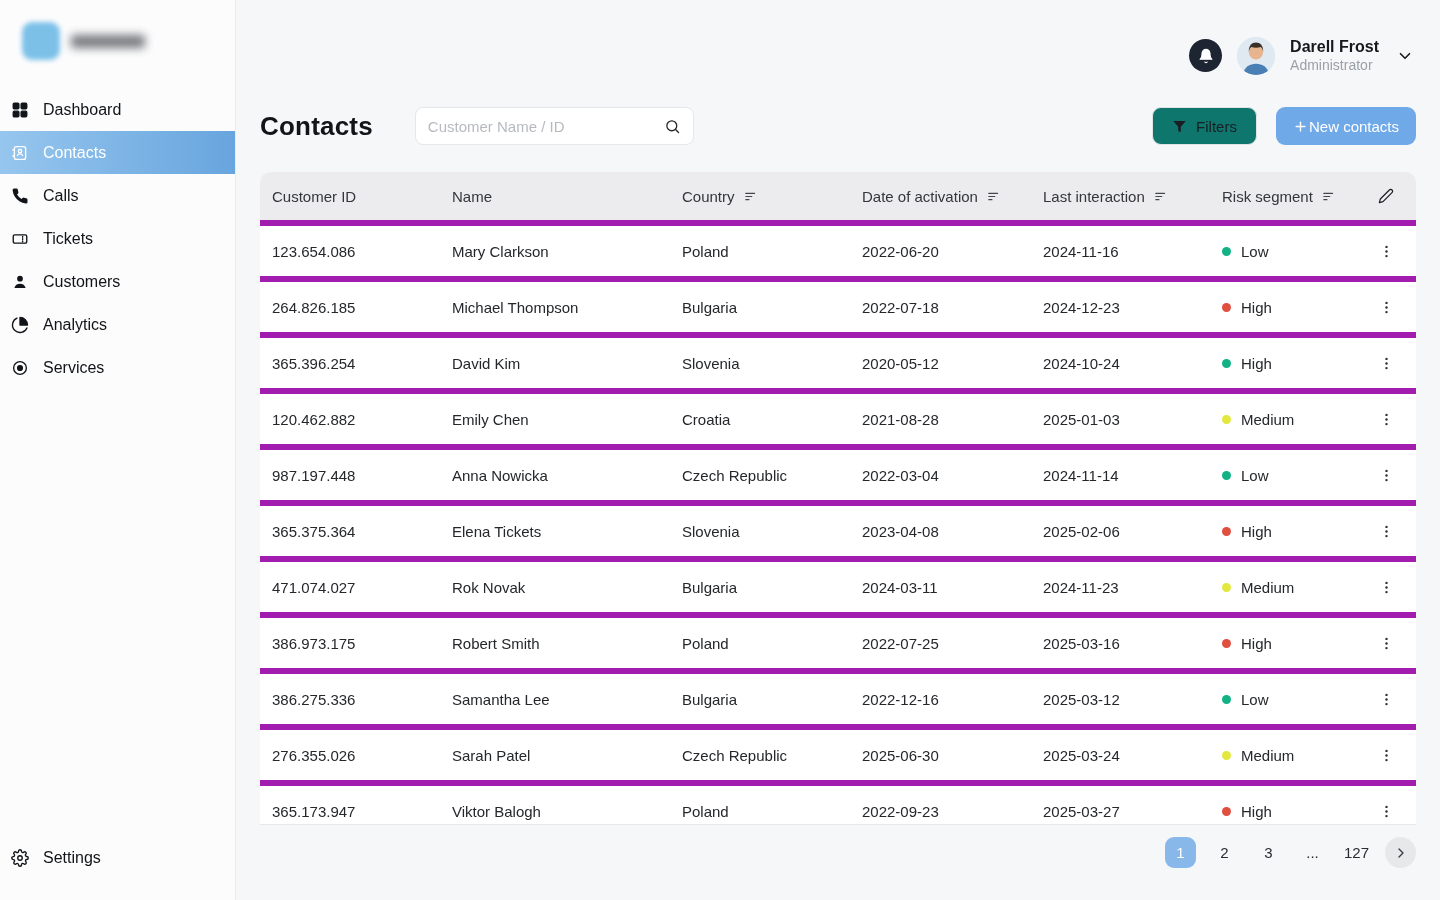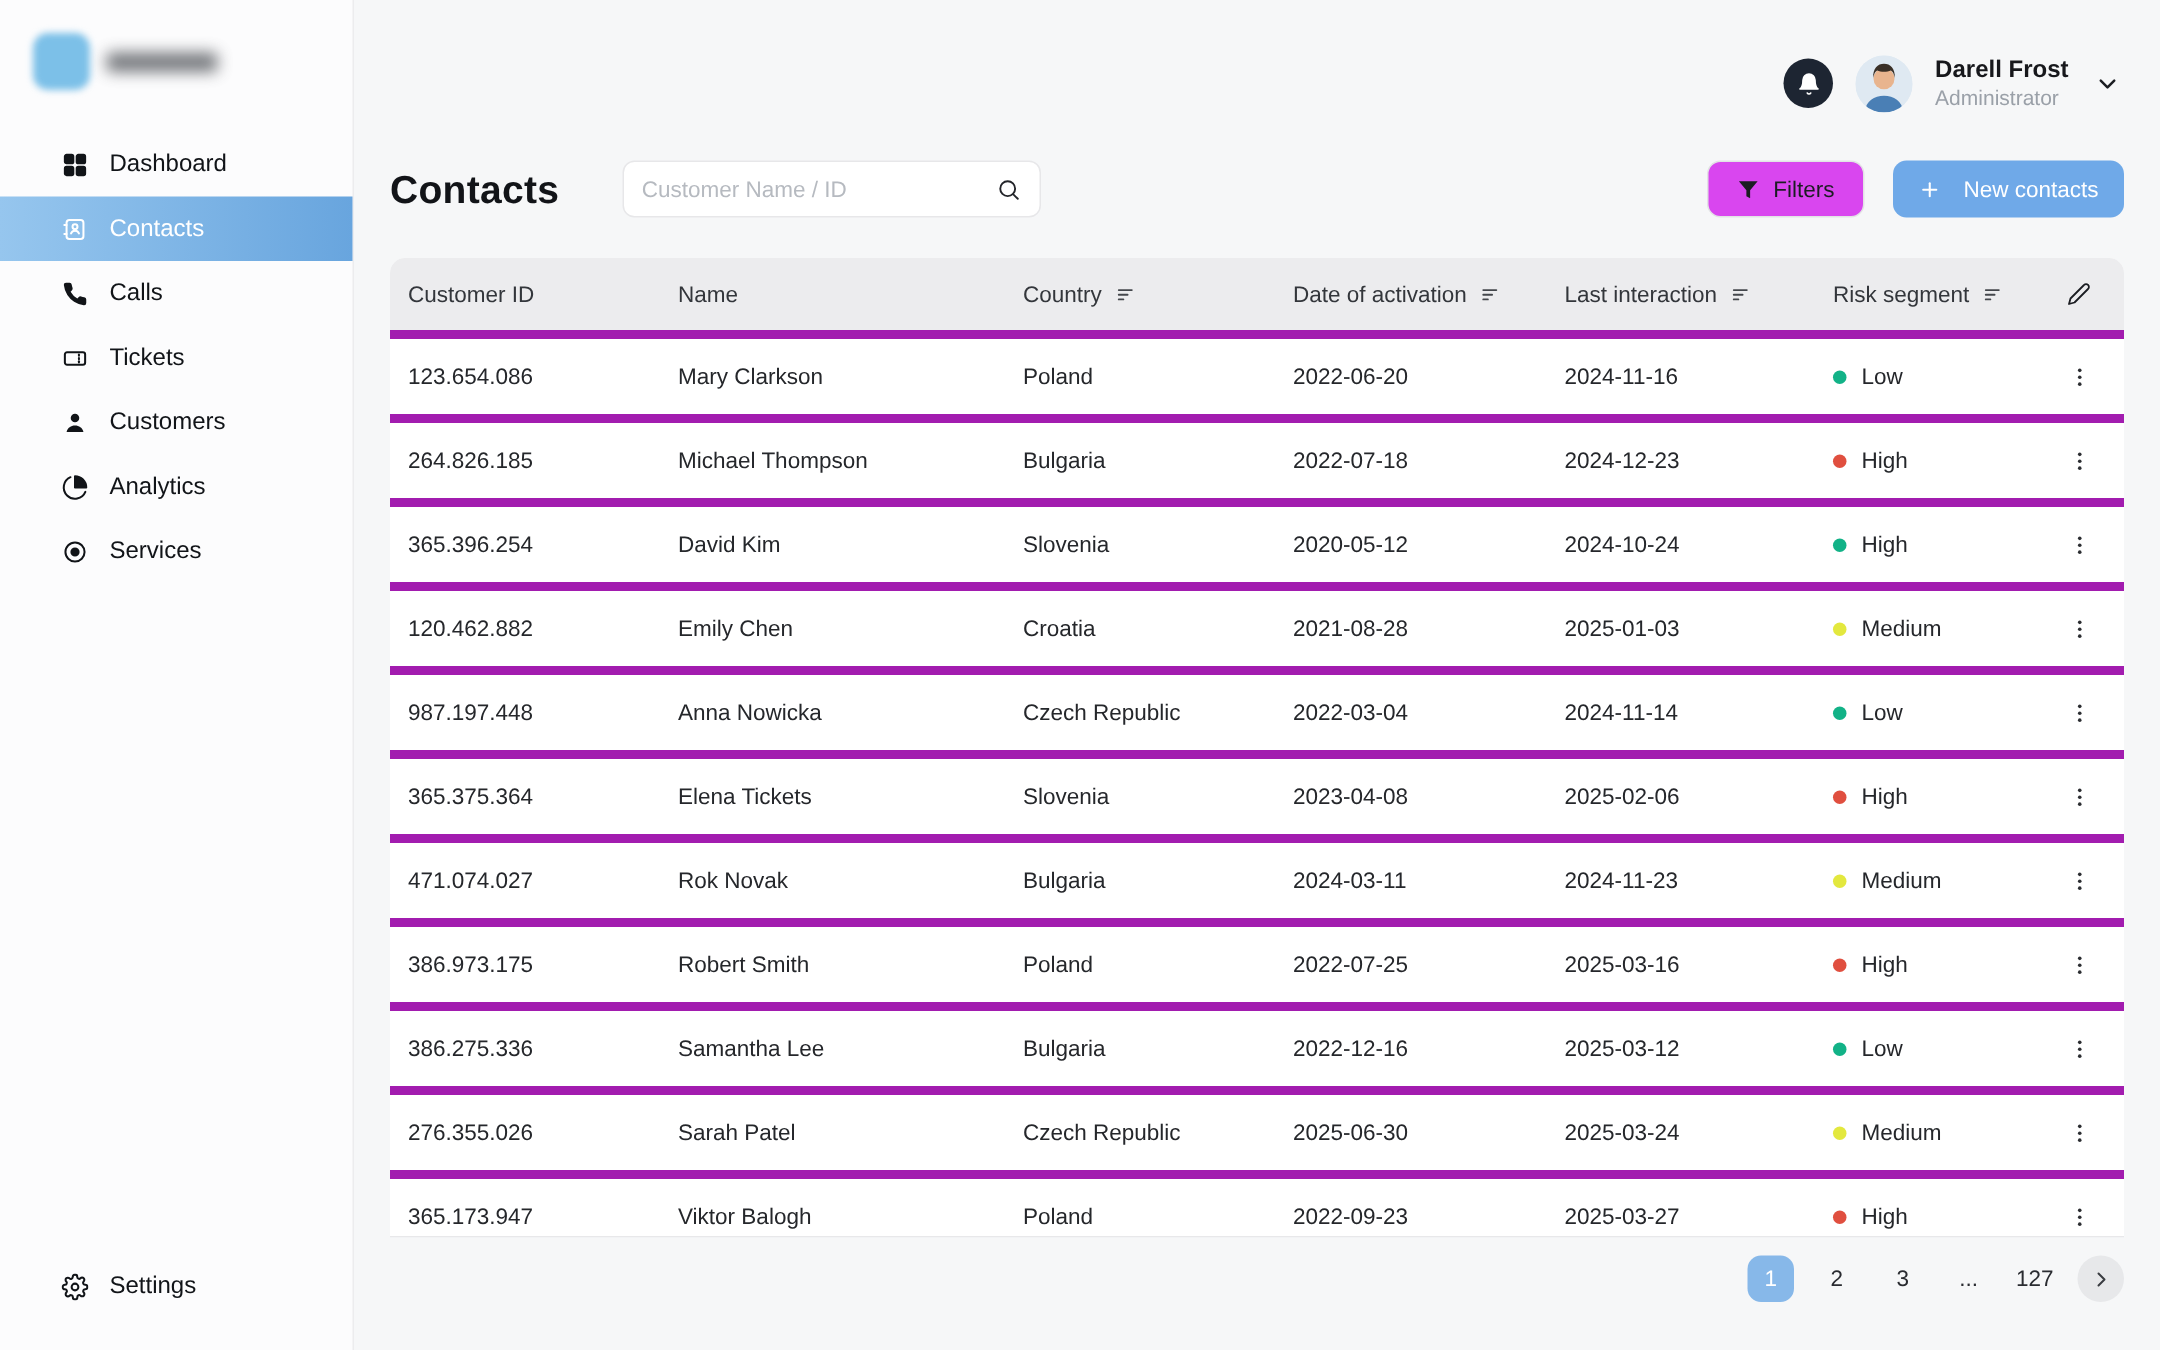--- a/index.html
+++ b/index.html
@@ -7,21 +7,21 @@
   body{font-family:"Liberation Sans",sans-serif;background:#f6f7f8;overflow:hidden}
   .app{display:flex;width:100%;height:100%}
 
   
   .sidebar{width:236px;background:#fcfcfd;border-right:1px solid #ececee;display:flex;flex-direction:column;flex-shrink:0}
   .brand{display:flex;align-items:center;gap:11px;padding:22px 0 0 22px}
   .brand-mark{width:38px;height:38px;border-radius:10px;background:#7cc0e8;filter:blur(2.5px)}
   .brand-text{width:74px;height:13px;border-radius:3px;background:#3c4046;filter:blur(5px);opacity:.7}
   .nav{display:flex;flex-direction:column}
   .nav-main{margin-top:28px}
-  .nav-item{height:43px;display:flex;align-items:center;gap:14px;padding-left:41px;font-size:16px;font-weight:500;color:#111418;cursor:pointer;border:none;background:transparent;text-align:left}
+  .nav-item{height:43px;display:flex;align-items:center;gap:14px;padding-left:11px;font-size:16px;font-weight:500;color:#111418;cursor:pointer;border:none;background:transparent;text-align:left}
   .nav-item .nav-icon{width:18px;height:18px;display:flex;align-items:center;justify-content:center;flex-shrink:0}
   .nav-icon svg{width:18px;height:18px}
   .nav-item.active{background:linear-gradient(90deg,#96c6ee,#68a5de);color:#fff}
   .sidebar-footer{margin-top:auto;padding-bottom:21px}
 
   
   .main{flex:1;padding:12px 24px;display:flex;flex-direction:column;min-width:0}
   .topbar{margin-top:24px;height:40px;display:flex;align-items:center;justify-content:flex-end;gap:15px}
   .bell-btn{width:33px;height:33px;border-radius:50%;background:#1d2532;display:flex;align-items:center;justify-content:center;border:none;cursor:pointer;flex-shrink:0}
   .avatar{width:38px;height:38px;border-radius:50%;overflow:hidden;background:#dfe9f2;cursor:pointer;flex-shrink:0}
@@ -30,22 +30,22 @@
   .user-name{font-size:16px;font-weight:700;color:#17181c}
   .user-role{font-size:14px;color:#9aa0a8}
   .chev-btn{background:none;border:none;cursor:pointer;display:flex;align-items:center;padding:2px}
 
   .page-head{margin-top:32px;display:flex;align-items:center}
   .page-title{font-size:26px;font-weight:700;color:#121418;letter-spacing:.2px}
   .search-box{margin-left:42px;width:279px;height:38px;background:#fff;border:1px solid #e7e7e9;border-radius:8px;display:flex;align-items:center;padding:0 12px;gap:8px}
   .search-input{flex:1;border:none;outline:none;font-size:15px;color:#333;background:transparent;min-width:0}
   .search-input::placeholder{color:#b6bac0}
   .head-actions{margin-left:auto;display:flex;gap:19px}
-  .btn-filters{height:38px;padding:0 19px;border-radius:9px;border:1px solid #e2e3e5;background:#d946ef;display:flex;align-items:center;gap:9px;font-size:15px;color:#1b1d22;cursor:pointer;font-family:inherit}
-  .btn-new{height:38px;padding:0 17px;border-radius:9px;border:none;background:#6fa9e8;color:#fff;display:flex;align-items:center;gap:15px;font-size:15px;cursor:pointer;font-family:inherit}
+  .btn-filters{height:38px;padding:0 19px;border-radius:9px;border:1px solid #e2e3e5;background:#0f766e;display:flex;align-items:center;gap:9px;font-size:15px;color:#1b1d22;cursor:pointer;font-family:inherit}
+  .btn-new{height:38px;padding:0 17px;border-radius:9px;border:none;background:#6fa9e8;color:#fff;display:flex;align-items:center;gap:1px;font-size:15px;cursor:pointer;font-family:inherit}
 
   
   .table{margin-top:27px;background:#fff;border-radius:10px 10px 0 0;overflow:hidden;border-bottom:1px solid #e8e8ea}
   .grid-cols{display:grid;grid-template-columns:180px 230px 180px 181px 179px 146px 1fr;align-items:center}
   .thead{background:#ececee;height:48px;font-size:15px;color:#33363b}
   .cell{padding-left:12px;display:flex;align-items:center;gap:8px;white-space:nowrap;overflow:hidden}
   .cell-actions{justify-content:center;padding-left:0}
   .th-cell{cursor:pointer}
   .sort-wrap{display:flex;align-items:center}
   .trow{height:56px;border-top:6px solid #a21caf;font-size:15px;color:#25272b;background:#fff}

